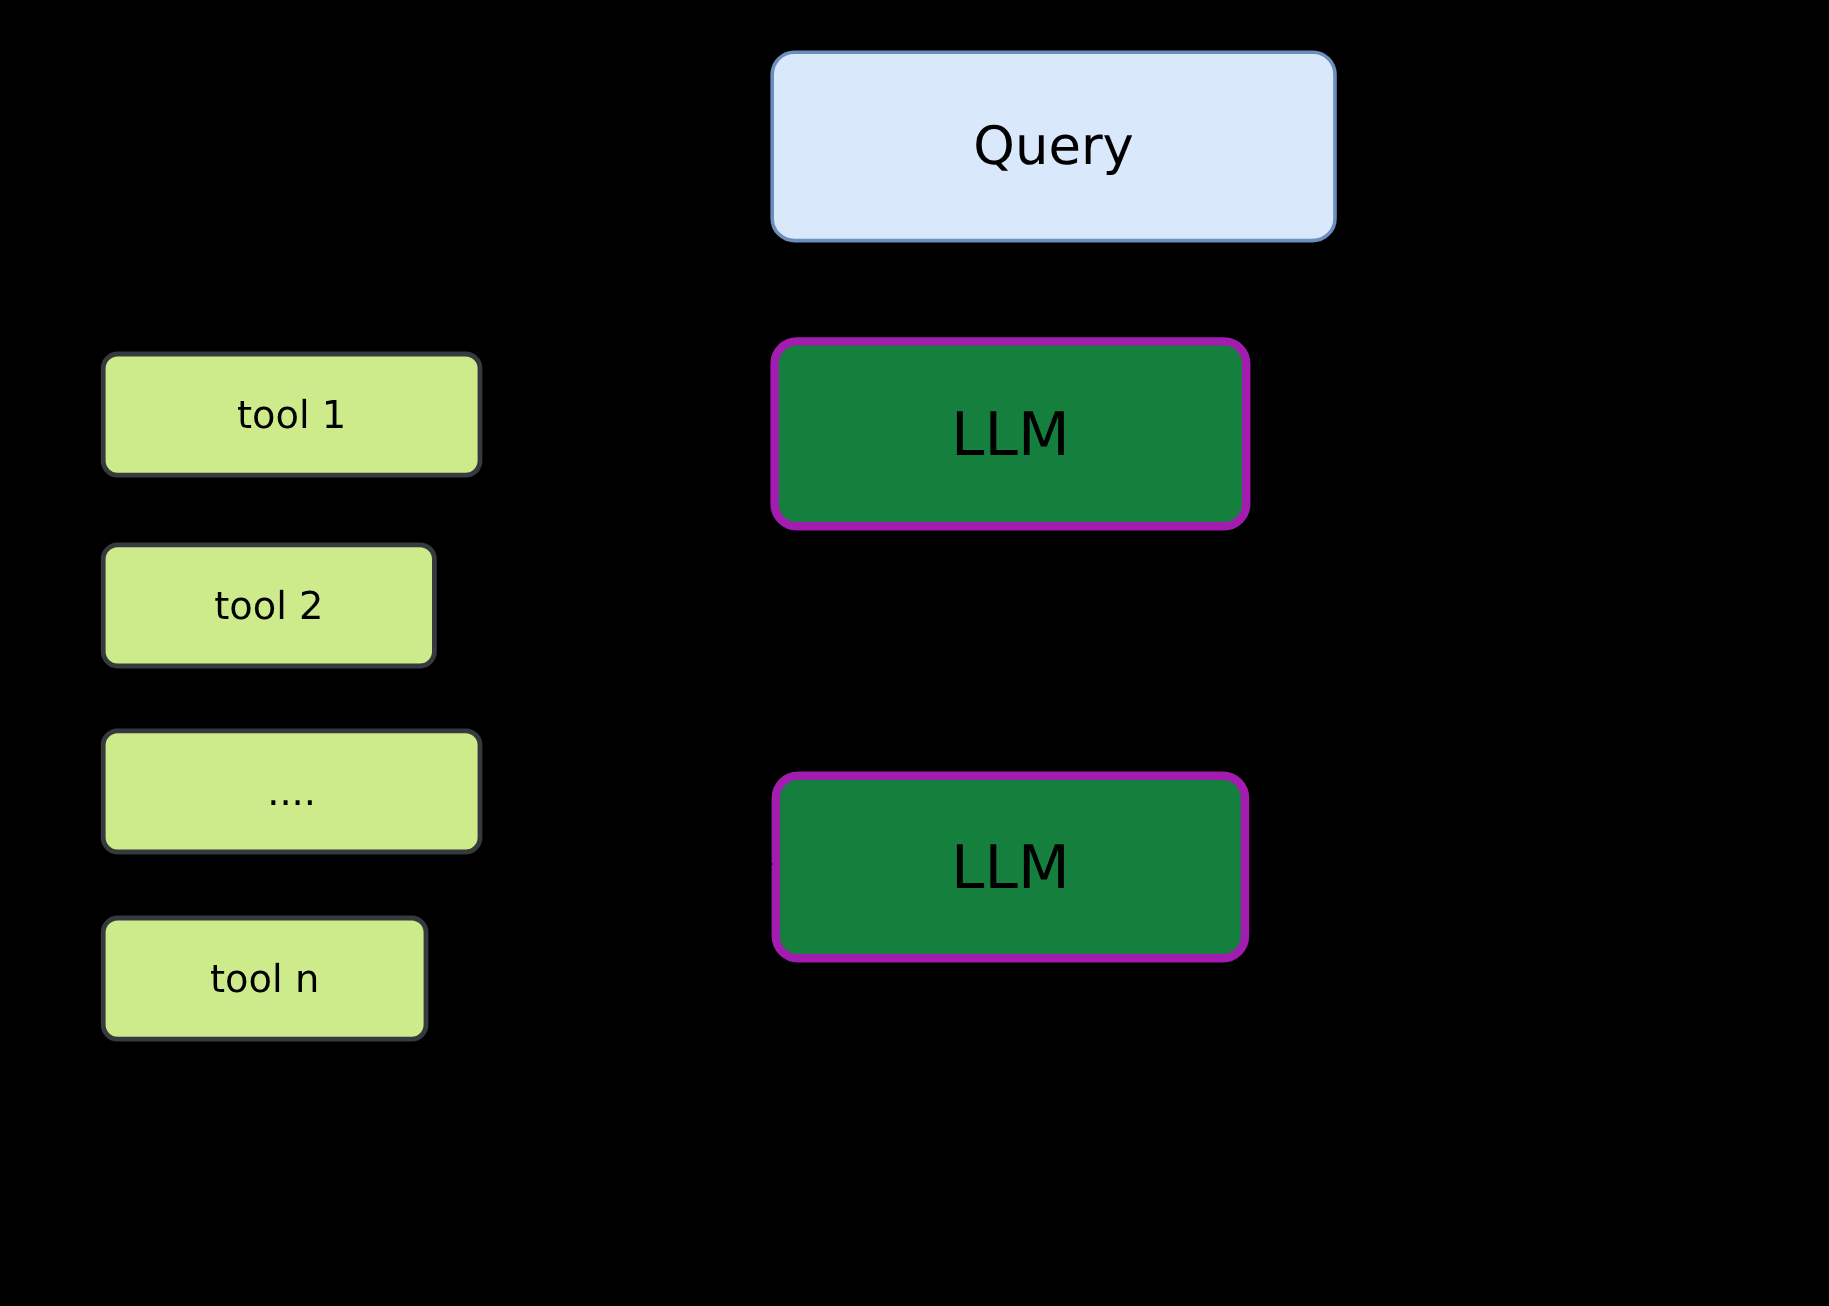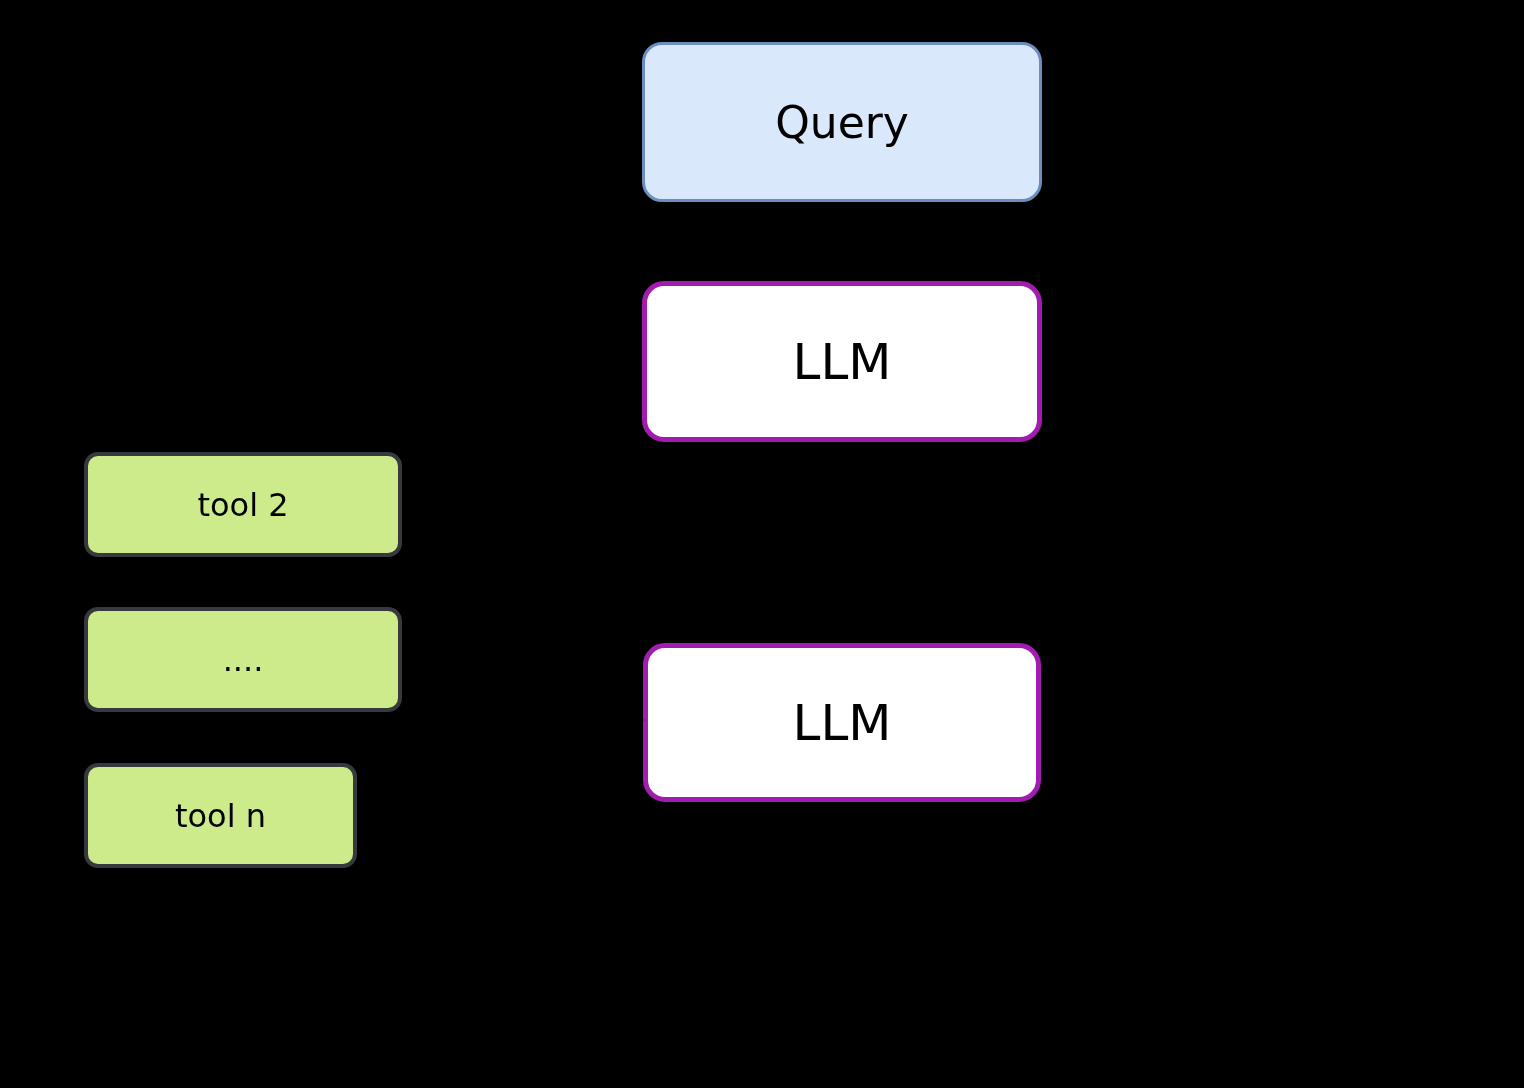--- a/index.html
+++ b/index.html
@@ -27,38 +27,38 @@
   }
   
   .node-blue {
     background: #dae8fc;
     border: 3px solid #6c8ebf;
     border-radius: 20px;
     font-size: 44px;
   }
   
   .node-pink {
-    background: #ffffff;
-    border: 5px solid #a21caf;
+    background: #15803d;
+    border: 7px solid #a21caf;
     border-radius: 22px;
     font-size: 50px;
   }
   
   .node-lime {
     background: #cdeb8b;
     border: 4px solid #36393d;
     border-radius: 14px;
     font-size: 32px;
   }
-  .pos-query   { left: 642px; top: 42px;  width: 400px; height: 160px; }
+  .pos-query   { left: 642px; top: 42px;  width: 472px; height: 160px; }
   .pos-llm1    { left: 642px; top: 281px; width: 400px; height: 161px; }
   .pos-llm2    { left: 643px; top: 643px; width: 398px; height: 159px; }
   .pos-answer  { left: 642px; top: 880px; width: 400px; height: 162px; }
   .pos-tool1   { left: 84px;  top: 293px; width: 318px; height: 105px; }
-  .pos-tool2   { left: 84px;  top: 452px; width: 318px; height: 105px; }
+  .pos-tool2   { left: 84px;  top: 452px; width: 280px; height: 105px; }
   .pos-toold   { left: 84px;  top: 607px; width: 318px; height: 105px; }
   .pos-tooln   { left: 84px;  top: 763px; width: 273px; height: 105px; }
 
   
   .arrow-tip {
     position: absolute;
     left: 633px;
     top: 713px;
     width: 0;
     height: 0;
@@ -78,20 +78,23 @@
 
   <div class="node node-pink pos-llm1">
     <span>LLM</span>
   </div>
 
   <div class="node node-pink pos-llm2">
     <span>LLM</span>
   </div>
 
 
+  <div class="node node-lime pos-tool1">
+    <span>tool 1</span>
+  </div>
 
   <div class="node node-lime pos-tool2">
     <span>tool 2</span>
   </div>
 
   <div class="node node-lime pos-toold">
     <span>....</span>
   </div>
 
   <div class="node node-lime pos-tooln">

